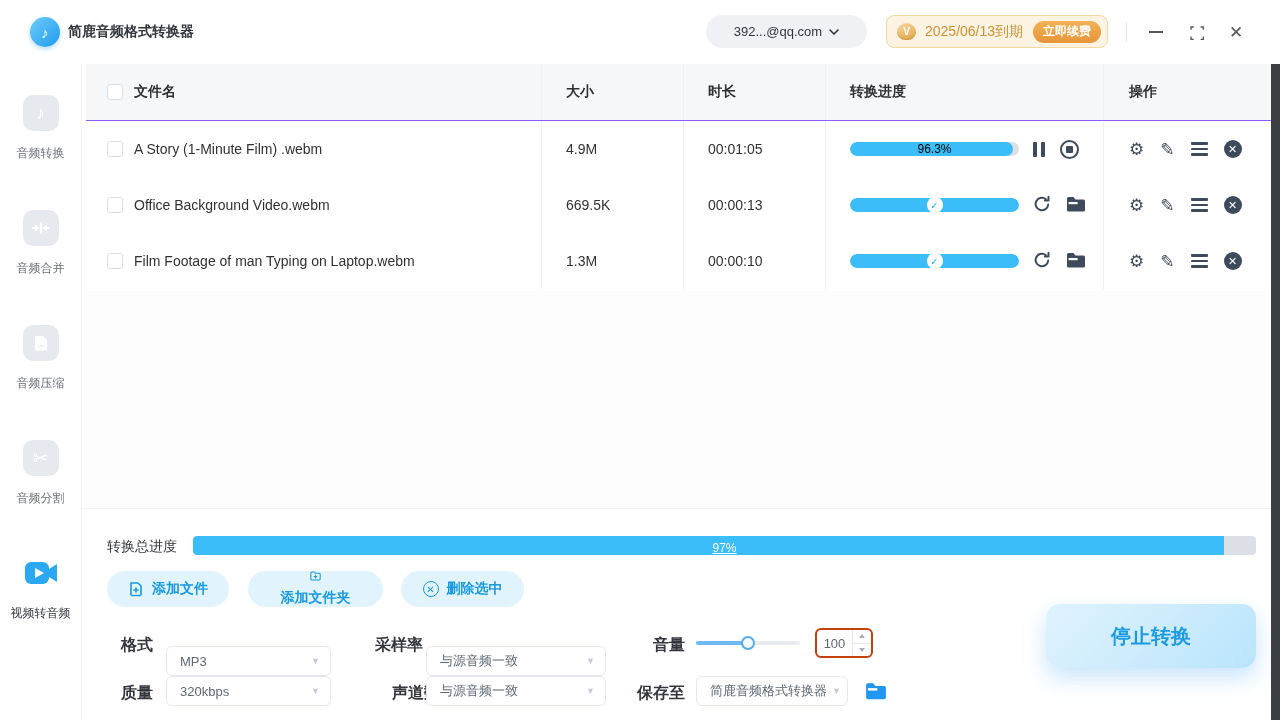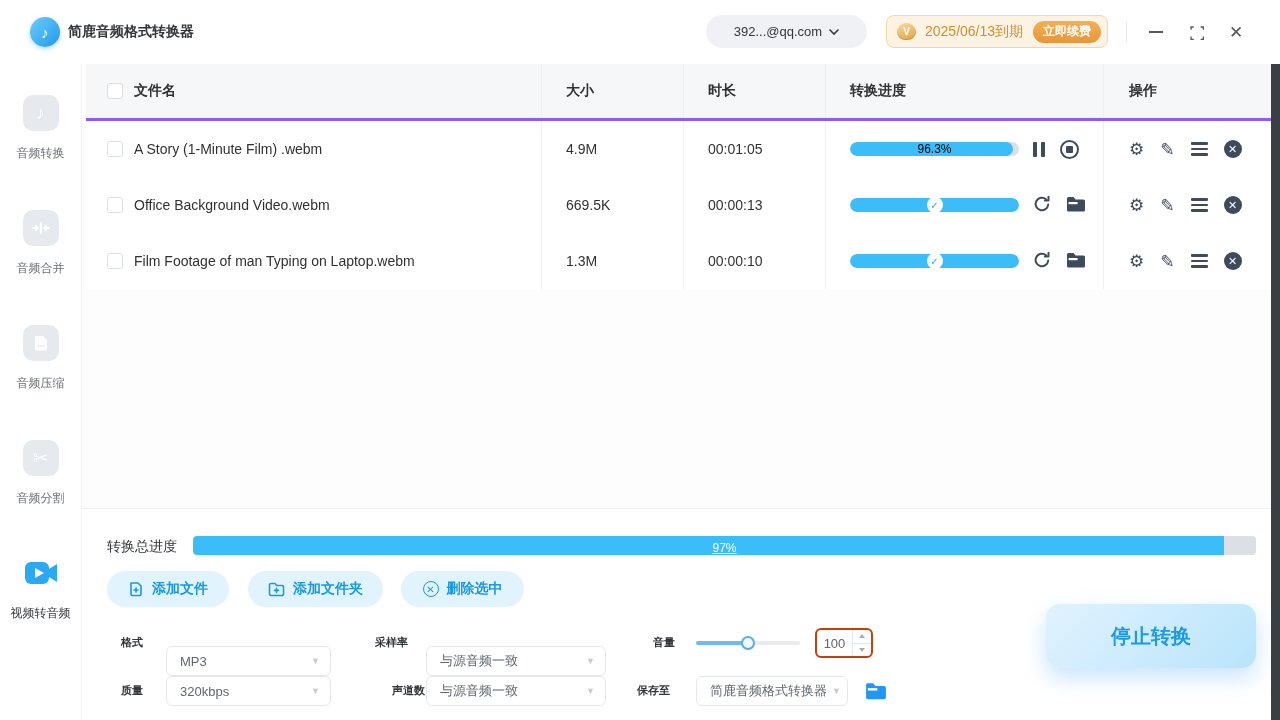--- a/index.html
+++ b/index.html
@@ -42,21 +42,21 @@
   .side-ico svg { display:block; }
   .side-item.active .side-ico { background:transparent; }
   .side-label { margin-top:14px; font-size:12px; color:#6b6f76; }
   .side-item.active .side-label { color:#33363c; }
 
   
   .main { position:absolute; left:82px; top:64px; width:1198px; height:656px; background:#fdfdfe; }
   .scroll-strip { position:absolute; right:0; top:64px; width:9px; height:656px; background:#3b3e43; z-index:6; }
   .file-table { position:absolute; left:4px; top:0; width:1185px; }
   .t-row { display:grid; grid-template-columns:455px 142px 142px 278px 1fr; align-items:center; }
-  .t-head { height:57px; background:#f6f7f9; border-bottom:3px solid #8b5cf6; font-weight:700; font-size:14px; }
+  .t-head { height:57px; background:#f6f7f9; border-bottom:1px solid #8b5cf6; font-weight:700; font-size:14px; }
   .t-body-row { height:56px; font-size:14px; background:#fff; }
   .cell { height:100%; display:flex; align-items:center; }
   .c-name { padding-left:21px; gap:11px; }
   .c-size,.c-dur,.c-prog { padding-left:24px; border-left:1px solid #eef0f3; }
   .c-act { padding-left:25px; border-left:1px solid #eef0f3; gap:16px; }
   .t-head .cell { color:#303133; }
   .checkbox { width:16px; height:16px; border:1px solid #dcdfe6; border-radius:3px; background:#fff; cursor:pointer; flex:none; }
 
   .row-bar { position:relative; width:169px; height:14px; border-radius:7px; background:#dcdfe4; overflow:hidden; flex:none; }
   .row-bar-fill { position:absolute; left:0; top:0; height:100%; background:#3bbdf9; border-radius:7px; }
@@ -82,26 +82,26 @@
     border-top:1px solid #eef0f3; }
   .total-label { position:absolute; left:25px; top:29px; font-size:14px; color:#33363c; }
   .total-bar { position:absolute; left:111px; top:27px; width:1063px; height:19px; border-radius:4px;
     background:#dce0e6; overflow:hidden; }
   .total-fill { height:100%; background:#3bbdf9; border-radius:4px 0 0 4px; }
   .total-text { position:absolute; left:0; top:2px; width:100%; height:100%; display:flex; align-items:center;
     justify-content:center; color:#fff; font-size:12px;text-decoration:underline; }
   .pill-btn { position:absolute; top:62px; height:36px; border-radius:18px; background:#e1f4fd; color:#1899e0;
     font-size:14px; font-weight:600; display:flex; align-items:center; justify-content:center; gap:8px; cursor:pointer; }
   .btn-add-file { left:25px; width:122px; }
-  .btn-add-folder { left:166px; width:135px; }
+  .btn-add-folder { left:166px; width:135px;flex-direction:column; }
   .btn-del { left:319px; width:123px; }
   .del-circle { width:16px; height:16px; border:1.6px solid #1899e0; border-radius:50%; display:flex;
     align-items:center; justify-content:center; font-size:10px; font-weight:bold; color:#1899e0; }
 
-  .set-label { position:absolute; font-size:11px; font-weight:600; color:#33363c; }
+  .set-label { position:absolute; font-size:16px; font-weight:600; color:#33363c; }
   .sel { position:absolute; height:30px; border:1px solid #e5e7ed; border-radius:6px; background:#fff;
     display:flex; align-items:center; padding:0 26px 0 13px; font-size:13px; color:#5f6772; cursor:pointer; }
   .sel .chev { position:absolute; right:10px; font-size:9px; color:#c6cbd8; }
   .row1 { top:137px; } .row2 { top:167px; }
   .lab-row1 { top:126px; } .lab-row2 { top:174px; }
 
   .vol-slider { position:absolute; left:614px; top:119px; width:104px; height:30px; display:flex; align-items:center; cursor:pointer; }
   .vol-track { position:relative; width:100%; height:4px; border-radius:2px; background:#e9ebef; }
   .vol-fill { position:absolute; left:0; top:0; height:100%; background:#6eb9f0; border-radius:2px; }
   .vol-thumb { position:absolute; right:-7px; top:50%; transform:translateY(-50%); width:14px; height:14px;

